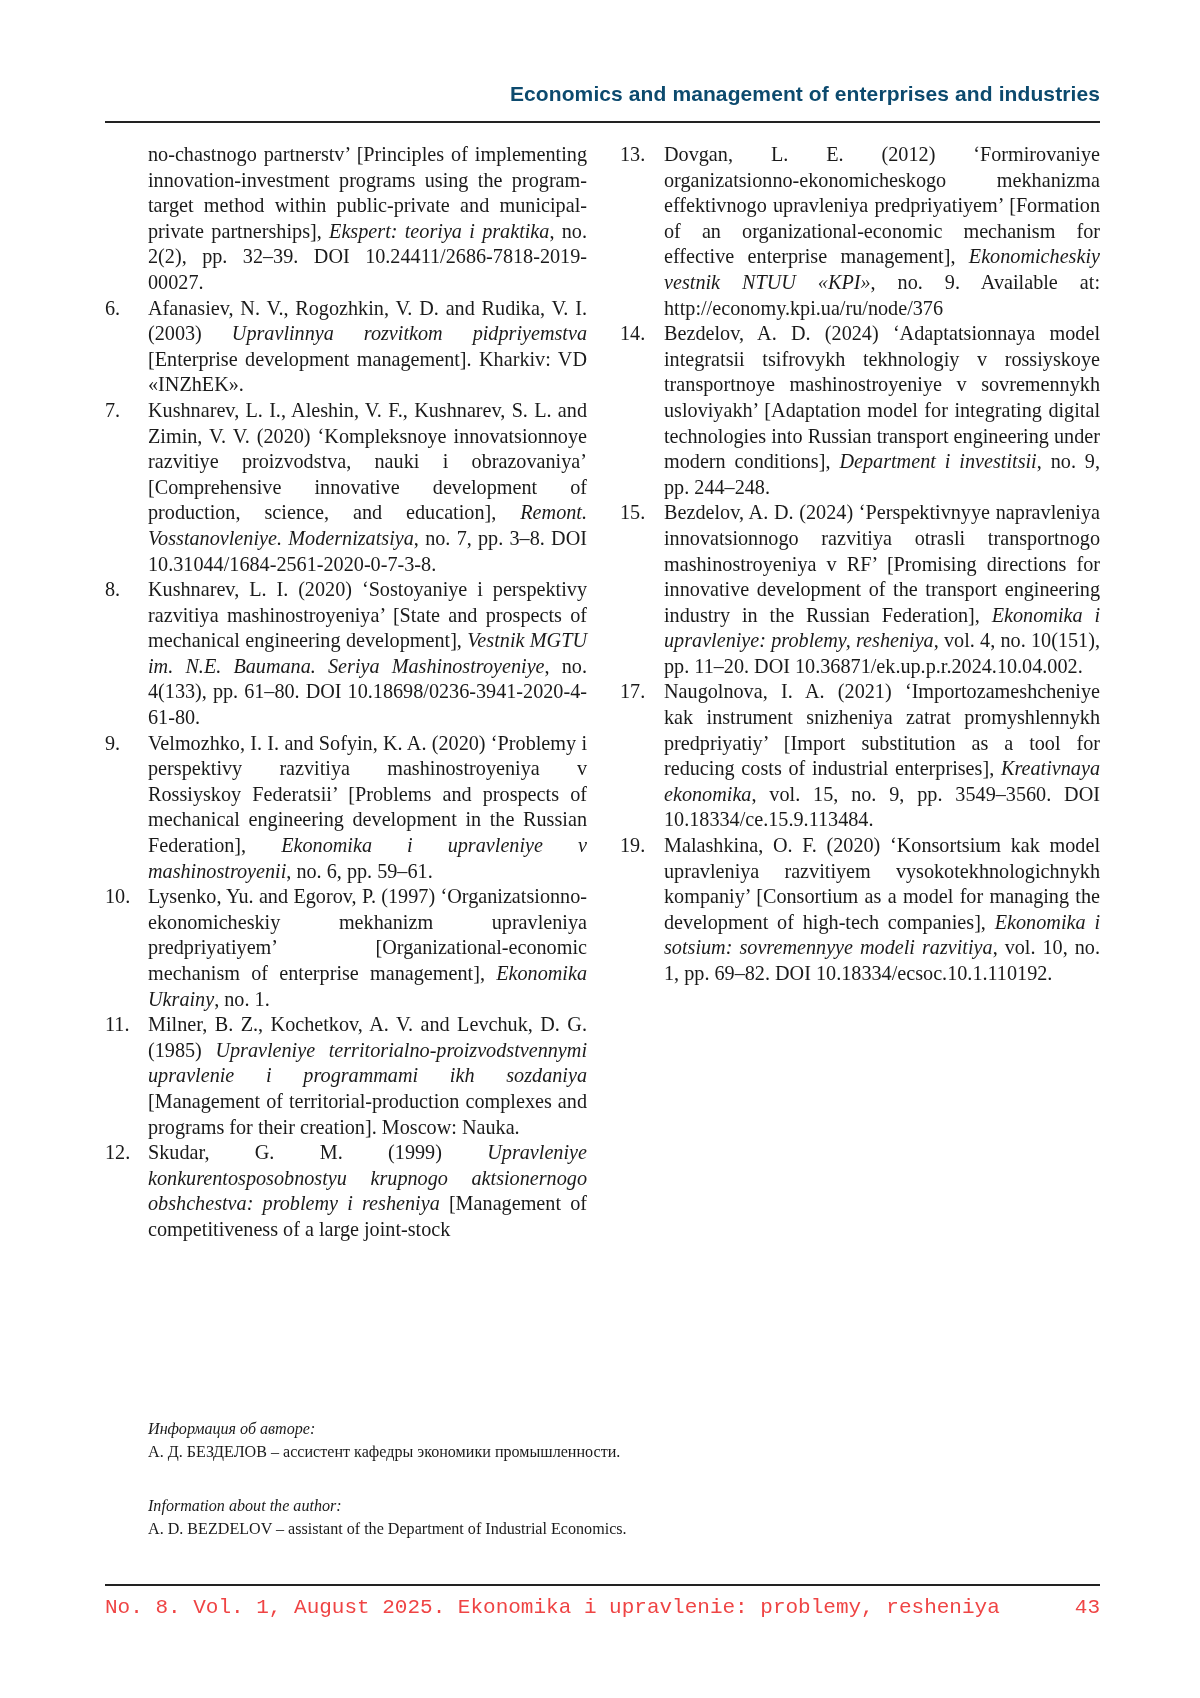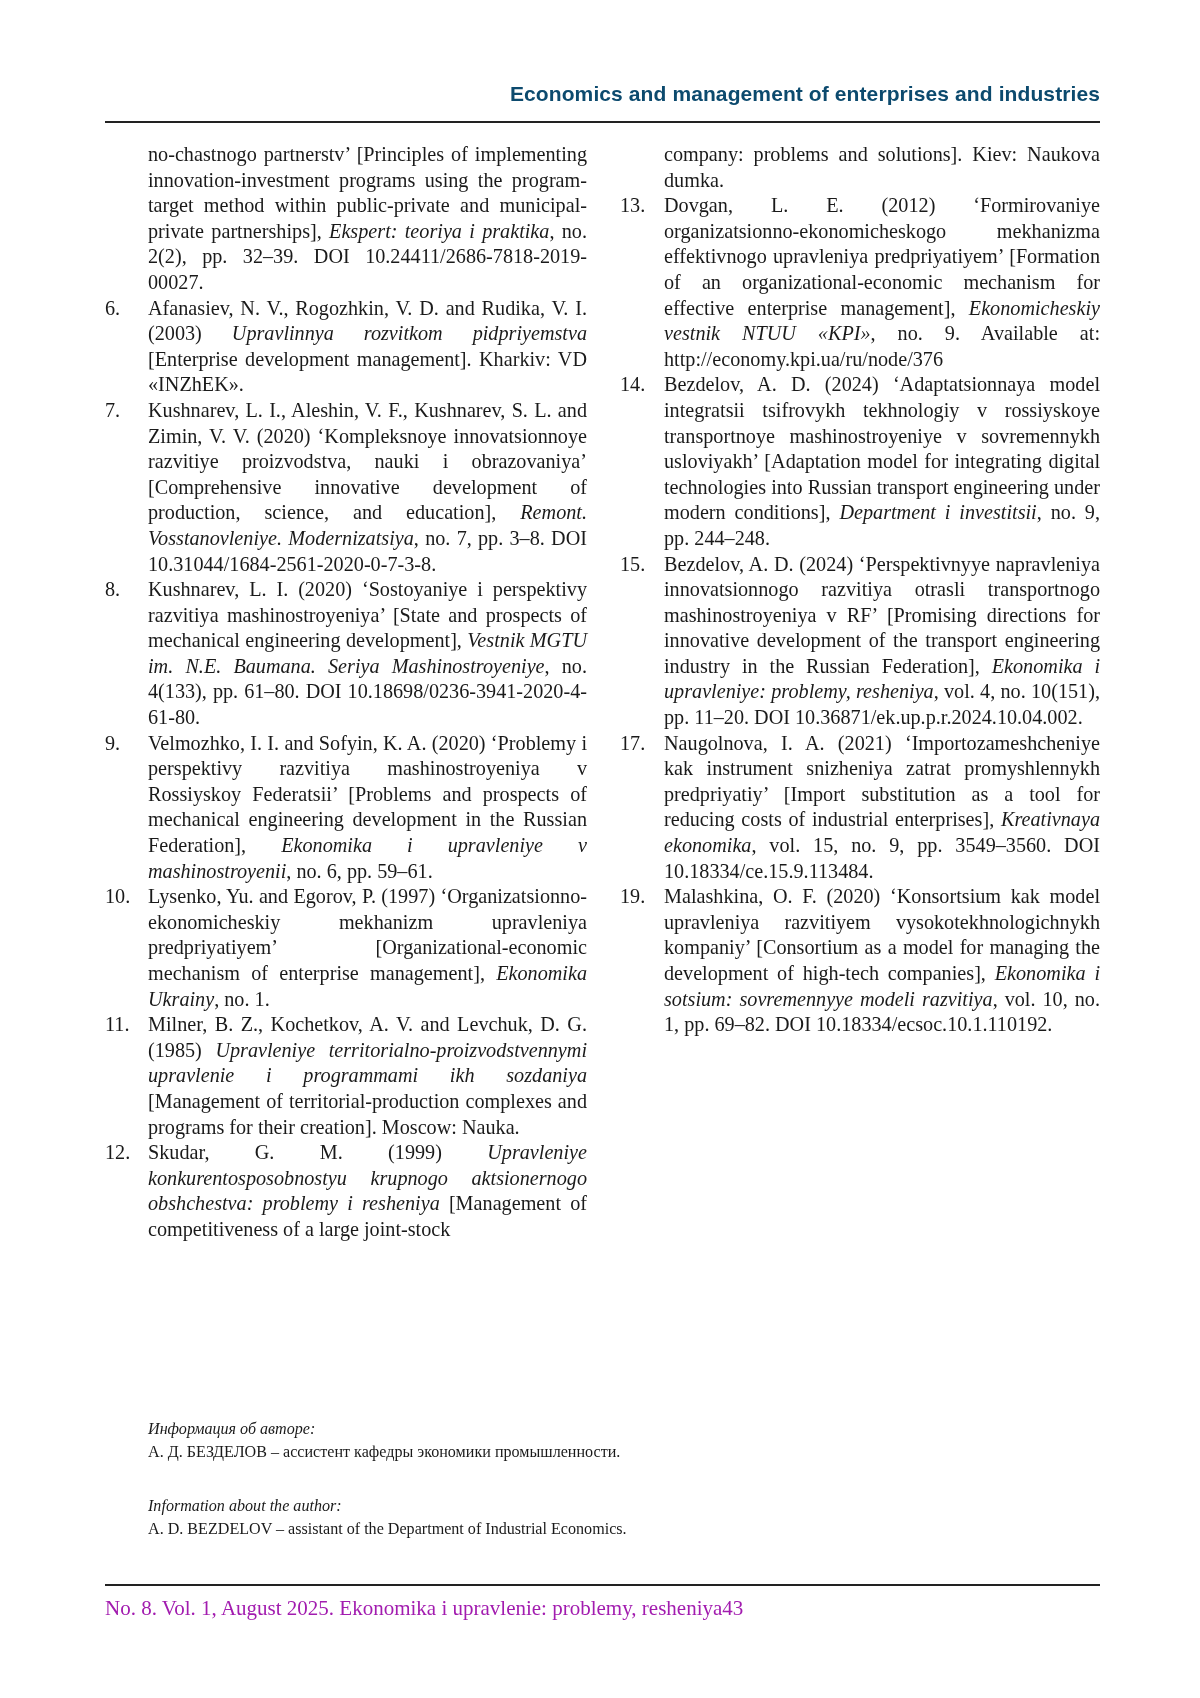--- a/index.html
+++ b/index.html
@@ -27,22 +27,22 @@
   i { font-style: italic; margin-top: 32px; }
   .author {
     position: absolute; left: 148px; font-family: "Liberation Serif", serif;
     font-size: 17.5px; line-height: 23px; transform: scaleX(0.92); transform-origin: left;
   }
   .author .lbl { font-style: italic; display: block; }
   .author.ru { top: 1417px; }
   .author.en { top: 1494px; }
   .footer {
     position: absolute; left: 105px; width: 995px; top: 1596px;
-    font-family: Liberation Serif, serif; font-size: 21px; color: #a21caf;
-    display: flex; 
+    font-family: Liberation Mono, monospace; font-size: 21px; color: #ef4444;
+    display: flex; justify-content: space-between;
   }
 </style>
 </head>
 <body>
 
 <div class="running-head">Economics and management of enterprises and industries</div>
 <div class="rule top"></div>
 
 <div class="col left">
   <div class="cont"><span>no-chastnogo partnerstv’ [Principles of implementing innovation-investment programs using the program-target method within public-private and municipal-private partnerships], </span><i>Ekspert: teoriya i praktika</i><span>, no. 2(2), pp. 32–39. DOI 10.24411/2686-7818-2019-00027.</span></div>
@@ -72,21 +72,20 @@
         <span class="body"><span>Milner, B. Z., Kochetkov, A. V. and Levchuk, D. G. (1985) </span><i>Upravleniye territorialno-proizvodstvennymi upravlenie i programmami ikh sozdaniya</i><span> [Management of territorial-production complexes and programs for their creation]. Moscow: Nauka.</span></span>
       </div>
       <div class="ref">
         <span class="num">12.</span>
         <span class="body"><span>Skudar, G. M. (1999) </span><i>Upravleniye konkurentosposobnostyu krupnogo aktsionernogo obshchestva: problemy i resheniya</i><span> [Management of competitiveness of a large joint-stock</span></span>
       </div>
     </div>
 </div>
 
 <div class="col right">
-  <div class="cont"><span>company: problems and solutions]. Kiev: Naukova dumka.</span></div>
   <div>
       <div class="ref">
         <span class="num">13.</span>
         <span class="body"><span>Dovgan, L. E. (2012) ‘Formirovaniye organizatsionno-ekonomicheskogo mekhanizma effektivnogo upravleniya predpriyatiyem’ [Formation of an organizational-economic mechanism for effective enterprise management], </span><i>Ekonomicheskiy vestnik NTUU «KPI»</i><span>, no. 9. Available at: http://economy.kpi.ua/ru/node/376</span></span>
       </div>
       <div class="ref">
         <span class="num">14.</span>
         <span class="body"><span>Bezdelov, A. D. (2024) ‘Adaptatsionnaya model integratsii tsifrovykh tekhnologiy v rossiyskoye transportnoye mashinostroyeniye v sovremennykh usloviyakh’ [Adaptation model for integrating digital technologies into Russian transport engineering under modern conditions], </span><i>Department i investitsii</i><span>, no. 9, pp. 244–248.</span></span>
       </div>
       <div class="ref">

